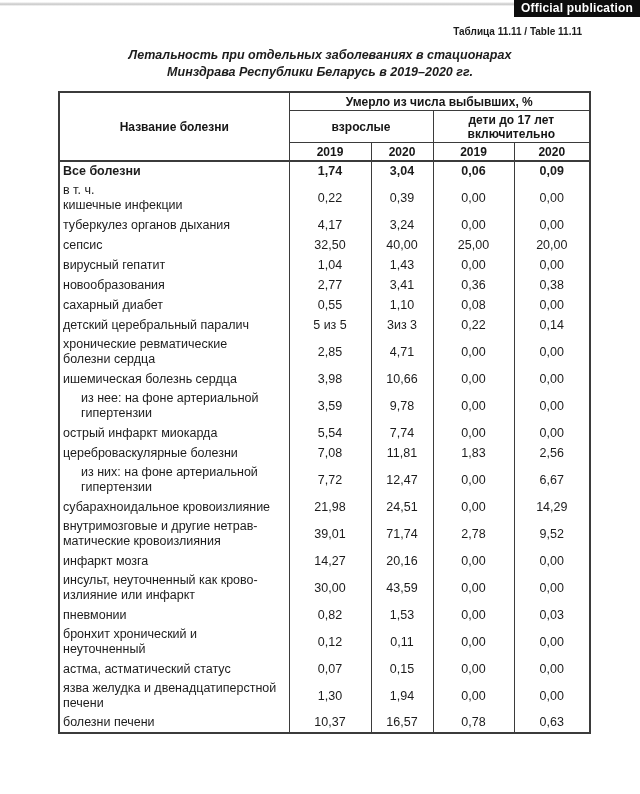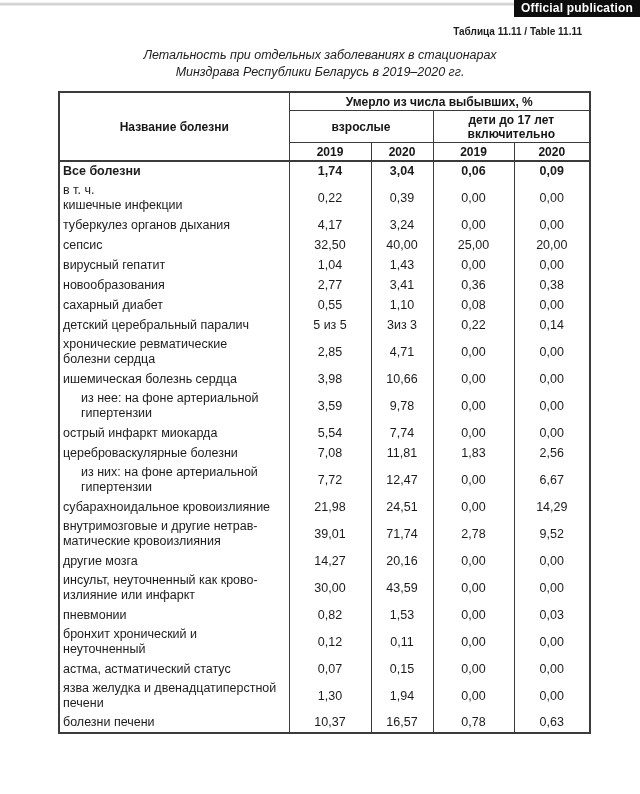--- a/index.html
+++ b/index.html
@@ -37,21 +37,21 @@
   }
   .table-ref {
     padding: 26px 58px 0 0;
     text-align: right;
     font-weight: bold;
     font-size: 10px;
   }
   .doc-title {
     margin-top: 10px;
     text-align: center;
-    font-weight: normal;
+    font-weight: bold;
     font-style: italic;
     font-size: 12.5px;
     line-height: 1.32;
   }
   table.stats {
     margin: 11px 0 0 58px;
     border-collapse: collapse;
     table-layout: fixed;
     width: 531px;
     border: 2px solid #3b3b3b;
@@ -268,21 +268,21 @@
             <div class="line">внутримозговые и другие нетрав-</div>
             <div class="line">матические кровоизлияния</div>
           </td>
     <td class="val">39,01</td>
     <td class="val">71,74</td>
     <td class="val">2,78</td>
     <td class="val">9,52</td>
   </tr>
         <tr class="single">
     <td class="name-cell">
-            <div class="line">другие мозга</div>
+            <div class="line">инфаркт мозга</div>
           </td>
     <td class="val">14,27</td>
     <td class="val">20,16</td>
     <td class="val">0,00</td>
     <td class="val">0,00</td>
   </tr>
         <tr>
     <td class="name-cell">
             <div class="line">инсульт, неуточненный как крово-</div>
             <div class="line">излияние или инфаркт</div>

